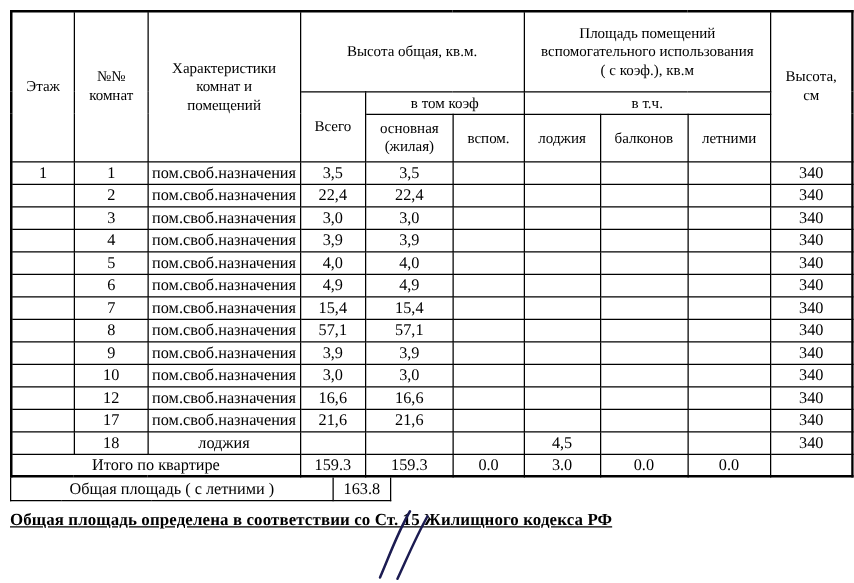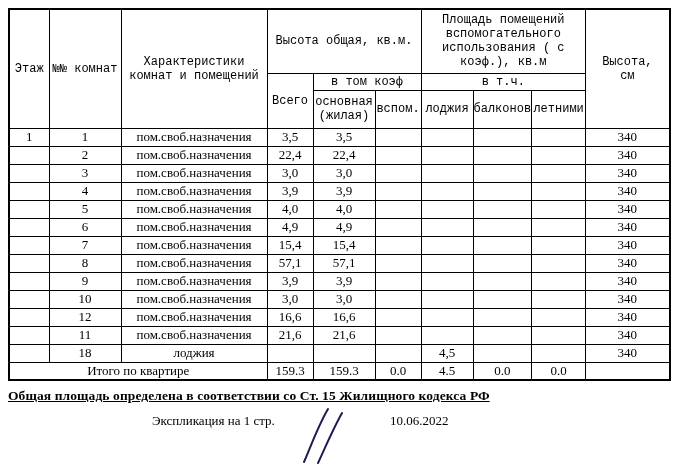--- a/index.html
+++ b/index.html
@@ -15,22 +15,21 @@
   table { border-collapse: collapse; table-layout: fixed; }
 
   .main-table { margin: 8px 0 0 8px; border: 2px solid #000; }
   .main-table th, .main-table td { border: 1px solid #000; }
 
   .main-table th {
     font-weight: normal;
     font-size: 12px;
     text-align: center;
     vertical-align: middle;
-    padding: 1px 0;
-    font-family: Liberation Mono, monospace;
+    padding: 1px 11px;
   }
   .main-table td {
     font-size: 13px;
     text-align: center;
     vertical-align: middle;
     height: 18px;
     padding: 0 2px;
     overflow: hidden;
   }
   .pre { white-space: pre-line; }
@@ -237,21 +236,21 @@
           <td>16,6</td>
           <td>16,6</td>
           <td></td>
           <td></td>
           <td></td>
           <td></td>
           <td>340</td>
         </tr>
         <tr>
           <td></td>
-          <td>11</td>
+          <td>17</td>
           <td>пом.своб.назначения</td>
           <td>21,6</td>
           <td>21,6</td>
           <td></td>
           <td></td>
           <td></td>
           <td></td>
           <td>340</td>
         </tr>
         <tr>
@@ -266,33 +265,44 @@
           <td></td>
           <td>340</td>
         </tr>
       </tbody>
     <tfoot>
       <tr>
         <td colspan="3">Итого по квартире</td>
         <td>159.3</td>
         <td>159.3</td>
         <td>0.0</td>
-        <td>4.5</td>
+        <td>3.0</td>
         <td>0.0</td>
         <td>0.0</td>
         <td></td>
       </tr>
     </tfoot>
   </table>
 
+  <table class="mini-table">
+    <colgroup>
+      <col style="width:40px">
+        <col style="width:72px">
+        <col style="width:146px">
+        <col style="width:46px">
+    </colgroup>
+    <tbody>
+        <tr>
+      <td colspan="3">Общая площадь ( с летними )</td>
+      <td>163.8</td>
+    </tr>
+  </tbody>
+    </table>
 
   <div class="footnote">Общая площадь определена в соответствии со Ст. 15 Жилищного кодекса РФ</div>
 
-  <div class="footer-line">
-    <span>Экспликация на 1 стр.</span><span class="footer-date">10.06.2022</span>
-  </div>
 
   <svg class="signature" viewBox="0 0 48 58">
     <path d="M6,56 C13,40 20,20 30,3" stroke="#1c1c52" stroke-width="2" fill="none" stroke-linecap="round"></path>
     <path d="M20,57 C27,42 35,23 44,7" stroke="#1c1c52" stroke-width="2" fill="none" stroke-linecap="round"></path>
   </svg>
 
 </div>
 
 </body></html>

